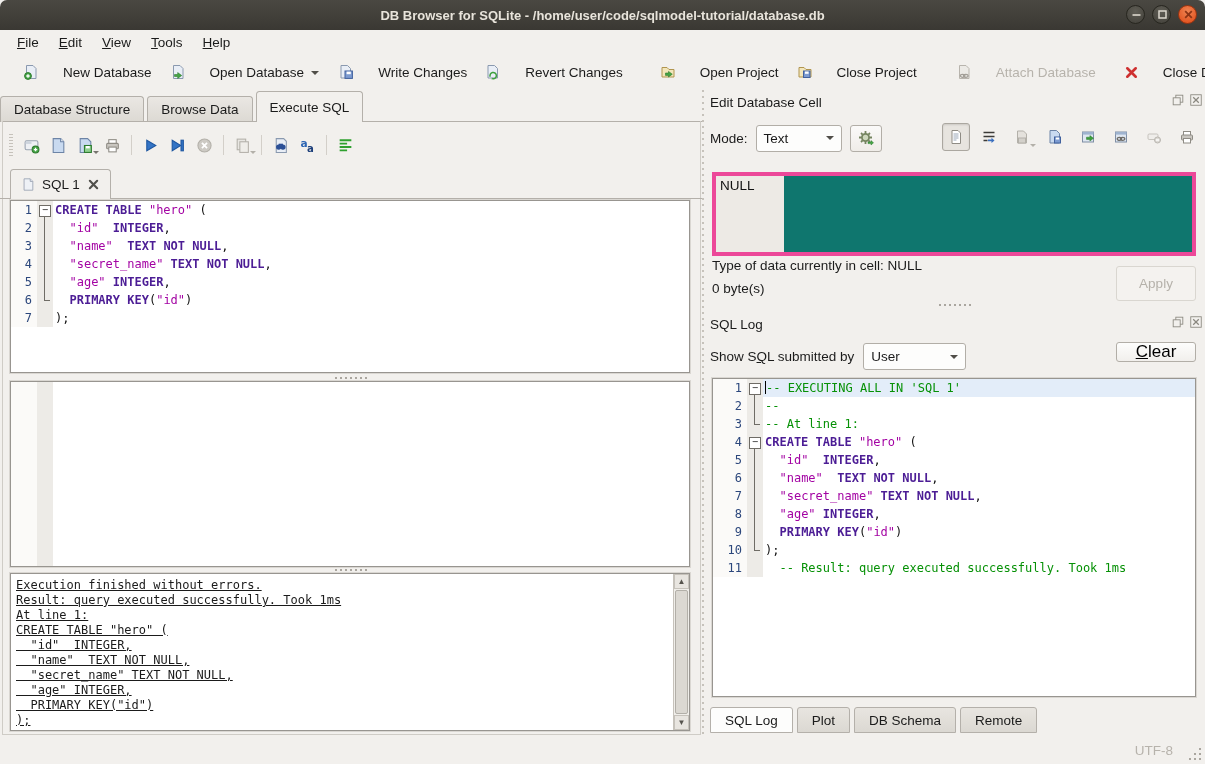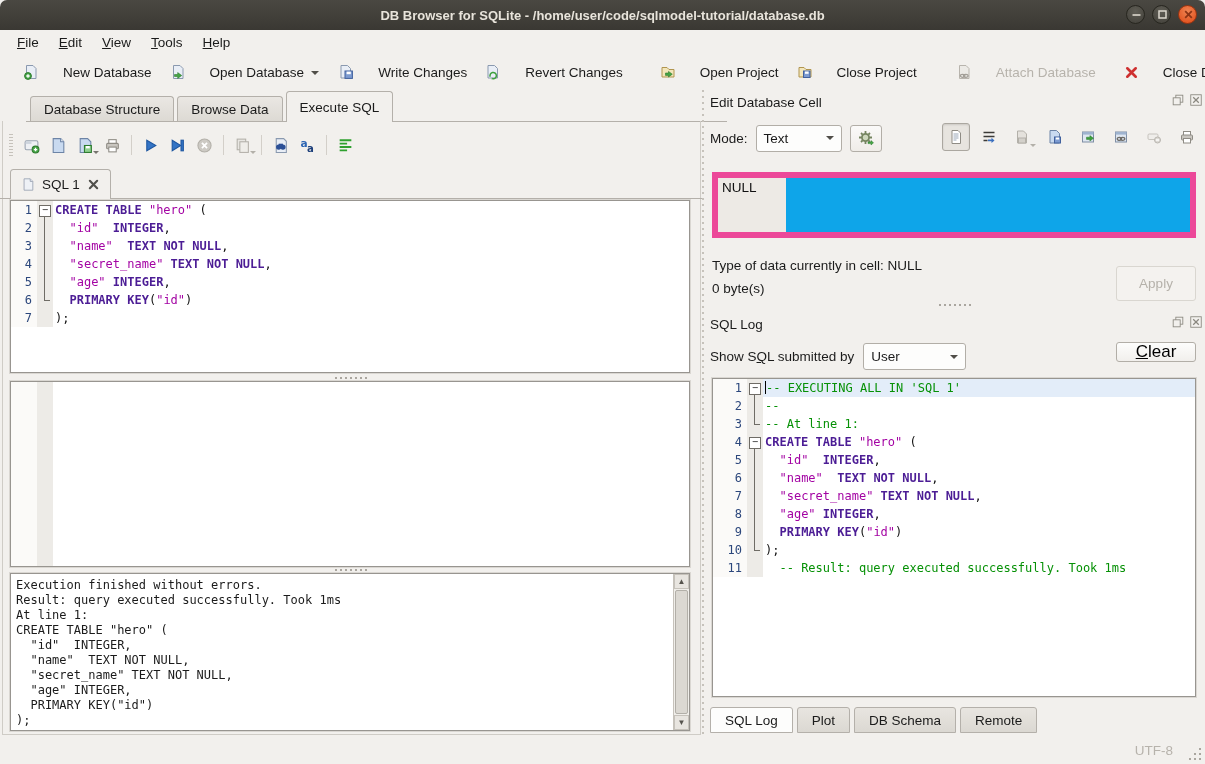--- a/index.html
+++ b/index.html
@@ -35,21 +35,21 @@
 .tsep { width:1px; height:23px; background:#cfcbc4; margin:0 5px; }
 .tbtn { display:flex; align-items:center; gap:24px; padding:5px 9px; font-size:13.5px;
   border-radius:3px; white-space:nowrap; }
 .tbtn.disabled { color:#b7b3ac; }
 .caret { width:0; height:0; border:4px solid transparent; border-top-color:#504e48;
   margin-top:5px; margin-left:-2px; }
 
 
 .left { position:absolute; left:0; top:90px; width:703px; height:647px; }
 .main-tabs { position:absolute; left:0; top:0; height:32px; display:flex;
-  align-items:flex-end; padding-left:6px; width:100%;margin-left:24px; }
+  align-items:flex-end; padding-left:0; width:100%; }
 .main-tabs::after { content:""; position:absolute; left:2px; right:0; bottom:0;
   height:1px; background:#b4b0aa; }
 .mtab { height:26px; padding:0 13px; display:flex; align-items:center; font-size:13.5px;
   background:linear-gradient(#eae7e3,#dcd9d3); border:1px solid #b4b0aa; border-bottom:none;
   border-radius:3.5px 3.5px 0 0; margin-right:3px; position:relative; }
 .mtab.active { background:#f2f0ed; height:31px; z-index:2; }
 .leftpanel { position:absolute; left:2px; top:31px; width:699px; height:614px;
   border-left:1px solid #cfccc6; border-right:1px solid #cfccc6; border-bottom:1px solid #cfccc6; }
 
 .ed-toolbar { position:absolute; left:4px; top:40px; height:30px; display:flex; align-items:center; }
@@ -92,21 +92,21 @@
 .code-line.hl .code { background:#e3edf9; }
 .tk-kw { color:#4c1d95; font-weight:bold; }
 .tk-str { color:#a303a3; }
 .tk-com { color:#069106; }
 .tk-pl { color:#111; }
 .cursor { display:inline-block; width:1px; height:13px; background:#000; vertical-align:-2px; }
 
 
 .results { position:absolute; left:10px; top:483px; width:680px; height:158px; overflow:hidden; }
 .res-lines { position:absolute; left:0; top:0; right:16px; padding:4px 0 0 5px;
-  font-family:"DejaVu Sans Mono", monospace; font-size:12px; line-height:15px; white-space:pre; }
+  font-family:"DejaVu Sans Mono", monospace; font-size:12px; line-height:15px; white-space:pre;text-decoration:underline; }
 .vscroll { position:absolute; right:0; top:0; bottom:0; width:16px; background:#f0eeea; border-left:1px solid #c6c2bb; }
 .varrow { position:absolute; left:0; width:15px; height:15px; display:flex; align-items:center;
   justify-content:center; font-size:8px; color:#55534d; background:#e8e5e0; border:1px solid #c6c2bb; }
 .vthumb { position:absolute; left:1px; width:13px; background:#dbd8d2; border:1px solid #b2afa8; border-radius:2px; }
 
 
 .vdivider { position:absolute; left:699px; top:90px; width:7px; height:645px;
   background:repeating-linear-gradient(to bottom,#c6c2bb 0 2px, transparent 2px 6px);
   background-size:2px 100%; background-position:center; background-repeat:no-repeat; }
 .right { position:absolute; left:706px; top:90px; width:499px; height:647px; }
@@ -118,22 +118,22 @@
 .qlabel { font-size:13.5px; }
 .qselect { height:27px; background:#fdfdfc; border:1px solid #b2aea7; border-radius:3px;
   display:flex; align-items:center; padding:0 7px; gap:8px; font-size:13.5px; justify-content:space-between; }
 .qbtn { height:27px; background:linear-gradient(#fbfaf9,#efecе8); background:linear-gradient(#fbfaf9,#efece8);
   border:1px solid #b2aea7; border-radius:3px; display:flex; align-items:center; justify-content:center; }
 .qbtn.dis { background:#f4f2ef; border-color:#d9d6d0; color:#b5b1aa; }
 .cellicons { position:absolute; right:4px; top:33px; display:flex; align-items:center; gap:5px; }
 .cbtn { width:28px; height:28px; display:flex; align-items:center; justify-content:center; position:relative; }
 .cbtn.pressed { background:#e7e4df; border:1px solid #aba7a0; border-radius:3px; box-shadow:inset 0 1px 2px rgba(0,0,0,.12); }
 
-.cell-edit { position:absolute; left:6px; top:82px; right:9px; height:66px;
-  border:6px solid #ec4899; background:#0ea5e9; }
+.cell-edit { position:absolute; left:6px; top:82px; right:9px; height:84px;
+  border:4px solid #ec4899; background:#0f766e; }
 .cell-edit .gut { position:absolute; left:0; top:0; bottom:0; width:68px; background:#edeae5; }
 .cell-null { position:absolute; left:4px; top:2px; font-size:13.5px; color:#111; }
 
 .typeinfo { position:absolute; left:6px; top:168px; font-size:13.5px; }
 .sizeinfo { position:absolute; left:6px; top:191px; font-size:13.5px; }
 .applybtn { position:absolute; right:9px; top:176px; width:80px; height:35px; font-size:13.5px; }
 
 .loghead-row { position:absolute; left:4px; top:252px; right:4px; height:29px; display:flex; align-items:center; }
 .clearbtn { position:absolute; right:9px; top:252px; width:80px; height:20px; font-size:17px;
   background:linear-gradient(#fdfdfc,#f1efec); border:1px solid #b2aea7; border-radius:3px;

